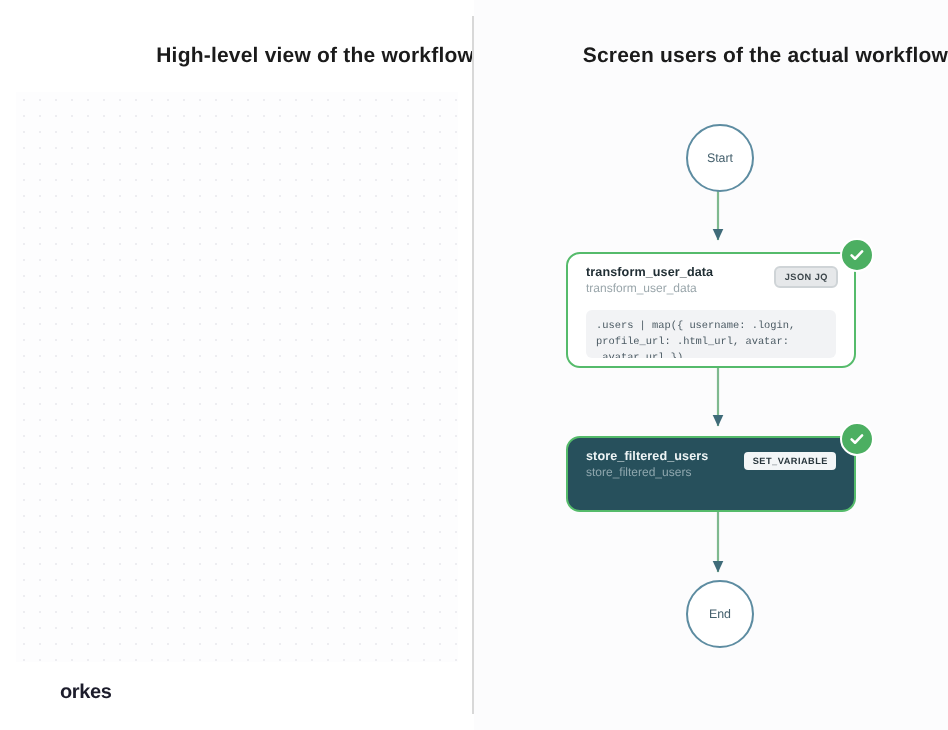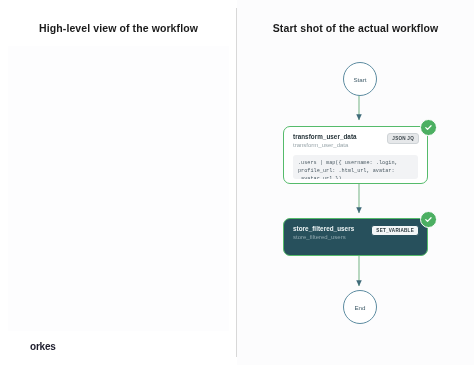--- a/index.html
+++ b/index.html
@@ -39,21 +39,21 @@
     top: 8px;
     width: 1px;
     height: 349px;
     background: #d8d8d8;
   }
 
   .panel-title {
     position: absolute;
     top: 22px;
     width: 100%;
-    text-align: center;
+    text-align: right;
     font-size: 10.5px;
     font-weight: bold;
     letter-spacing: 0.1px;
     color: #1b1b1b;
   }
 
   
   #canvas-grid {
     position: absolute;
     left: 8px;
@@ -321,21 +321,21 @@
     </div>
 
     <div class="node circle-node" id="l-end">
       <span class="n-title">End</span>
     </div>
   </div>
 
   <div class="divider"></div>
 
   <div class="panel" id="panel-right">
-    <div class="panel-title">Start shot of the actual workflow</div>
+    <div class="panel-title">Screen users of the actual workflow</div>
   </div>
 
   <div id="canvas-grid"></div>
 
   <svg class="layer" style="left:237px;width:237px;" viewBox="0 0 237 365" width="237" height="365">
     <defs>
       <marker id="arrowR" markerWidth="7" markerHeight="7" refX="5.2" refY="2.5" orient="auto" markerUnits="strokeWidth">
         <path d="M0,0 L0,5 L5.4,2.5 z" fill="#3f6b79"></path>
       </marker>
     </defs>

